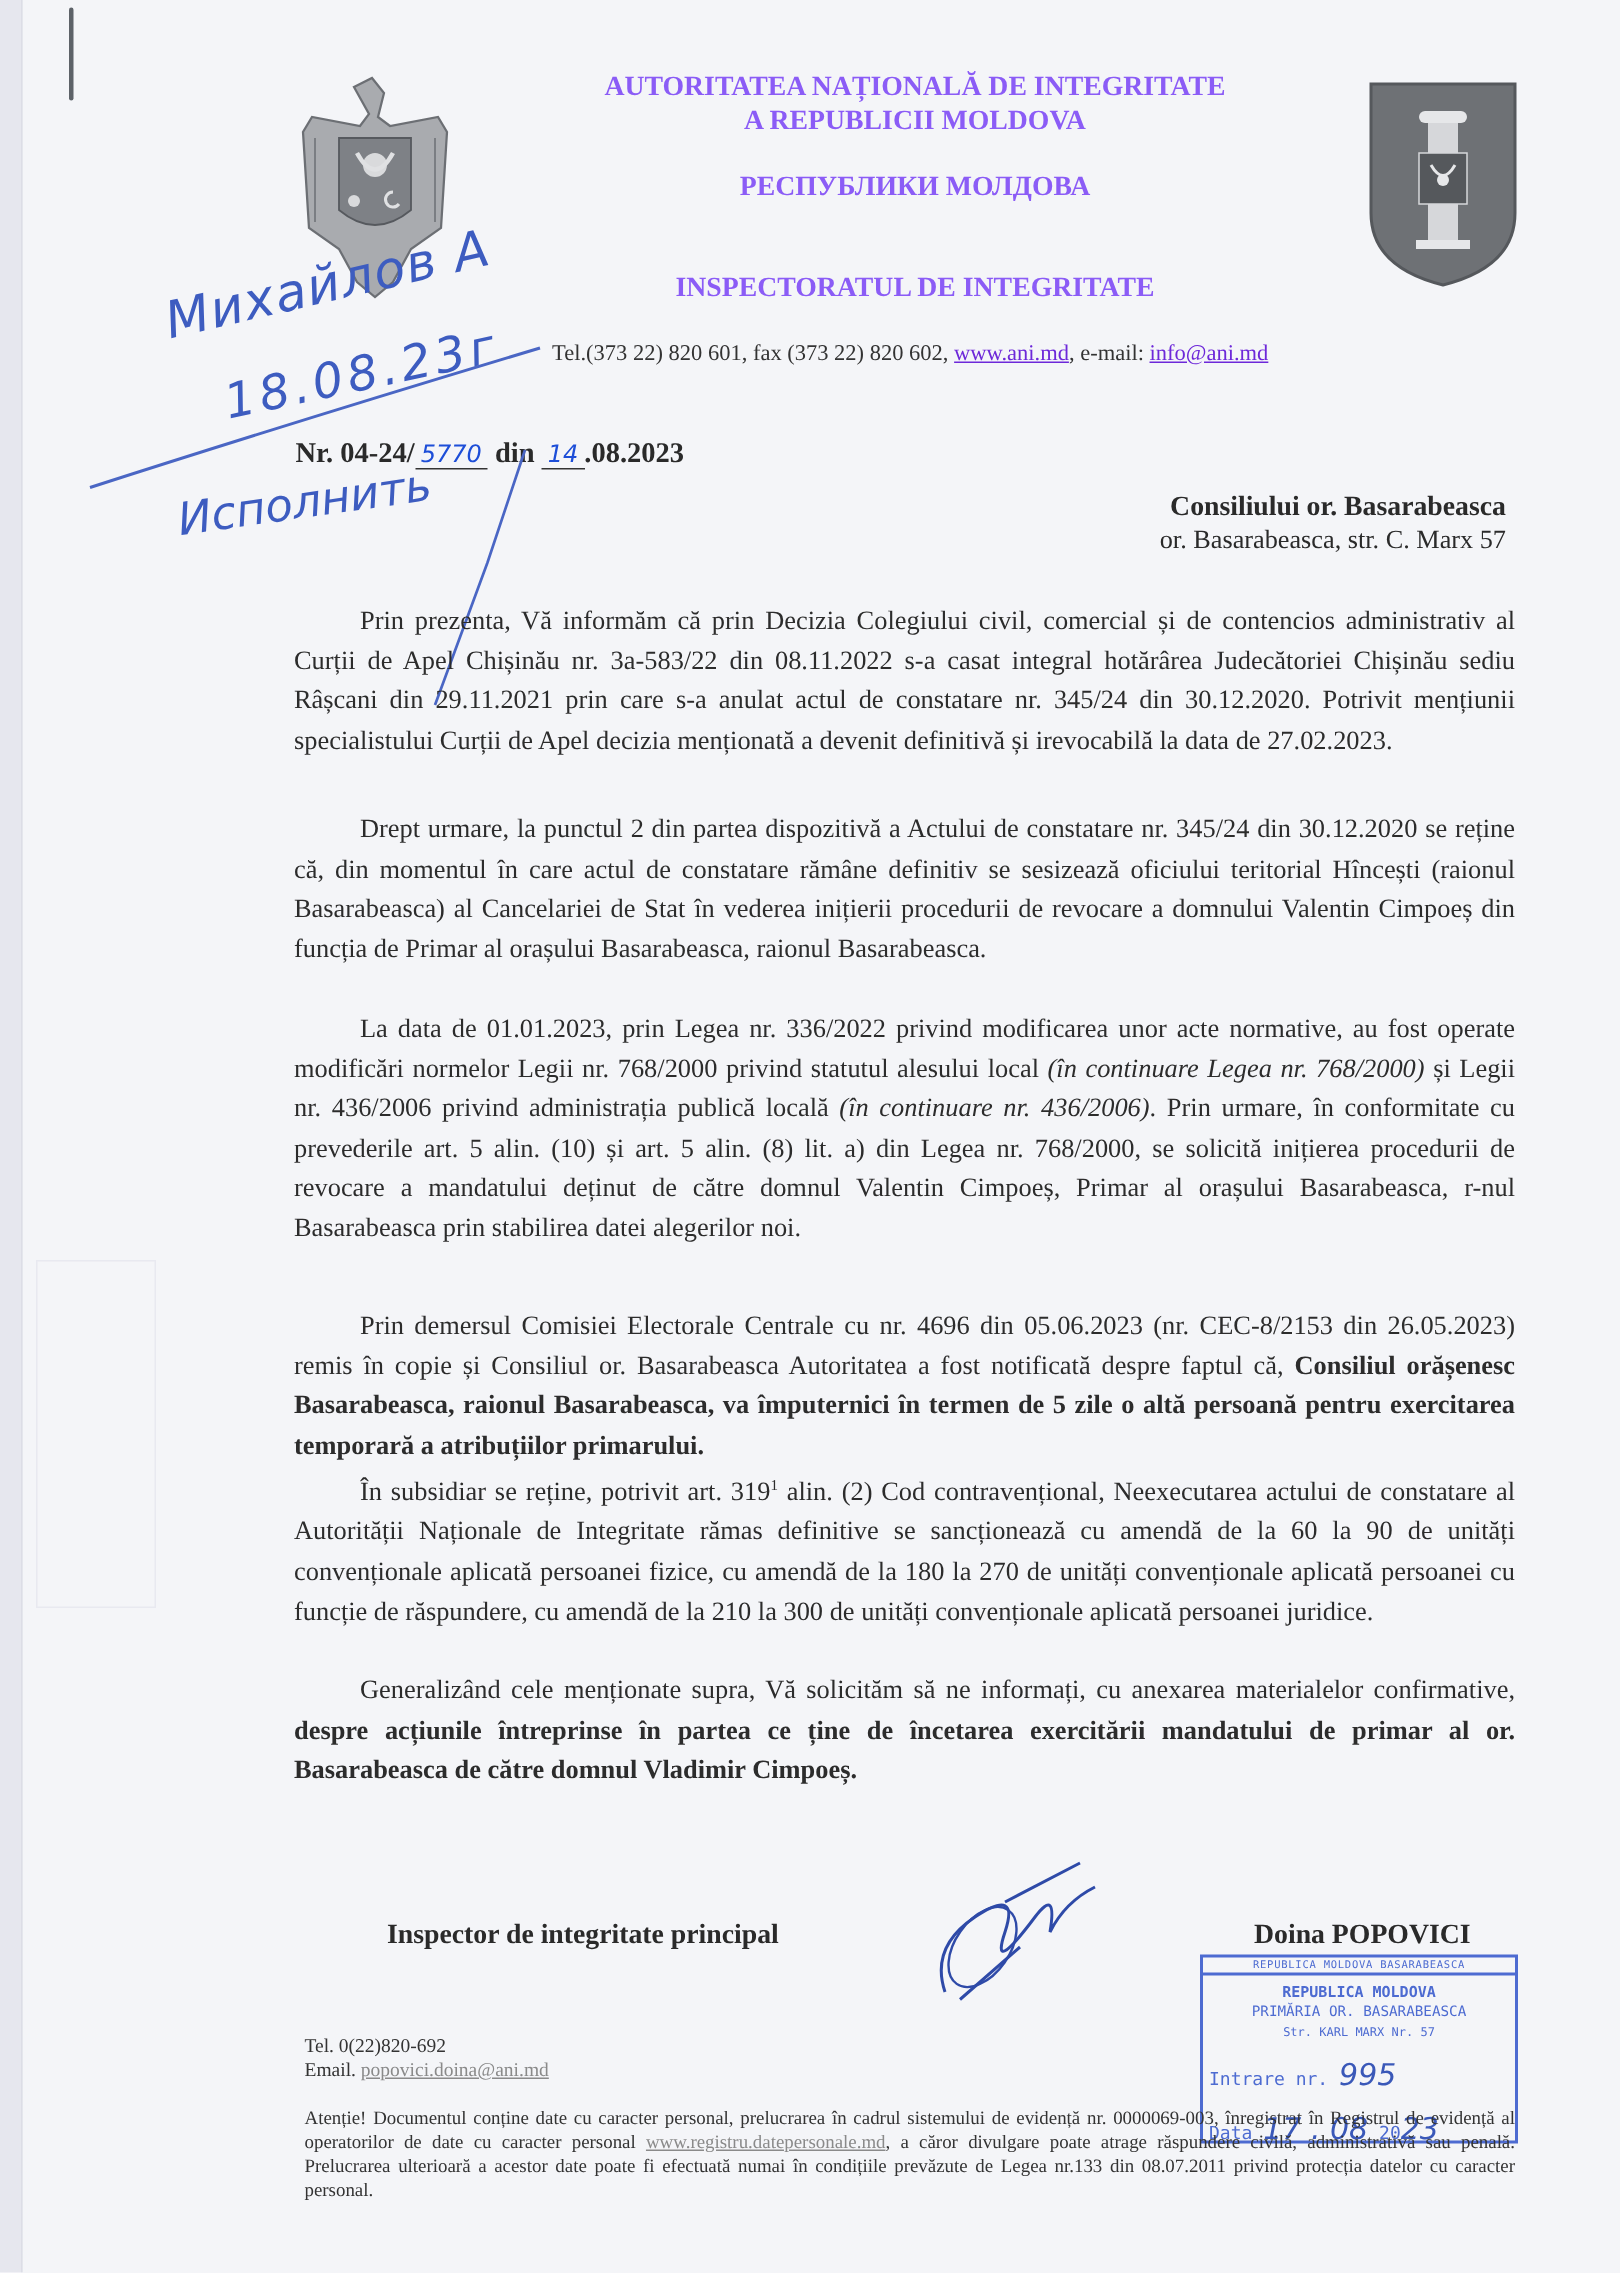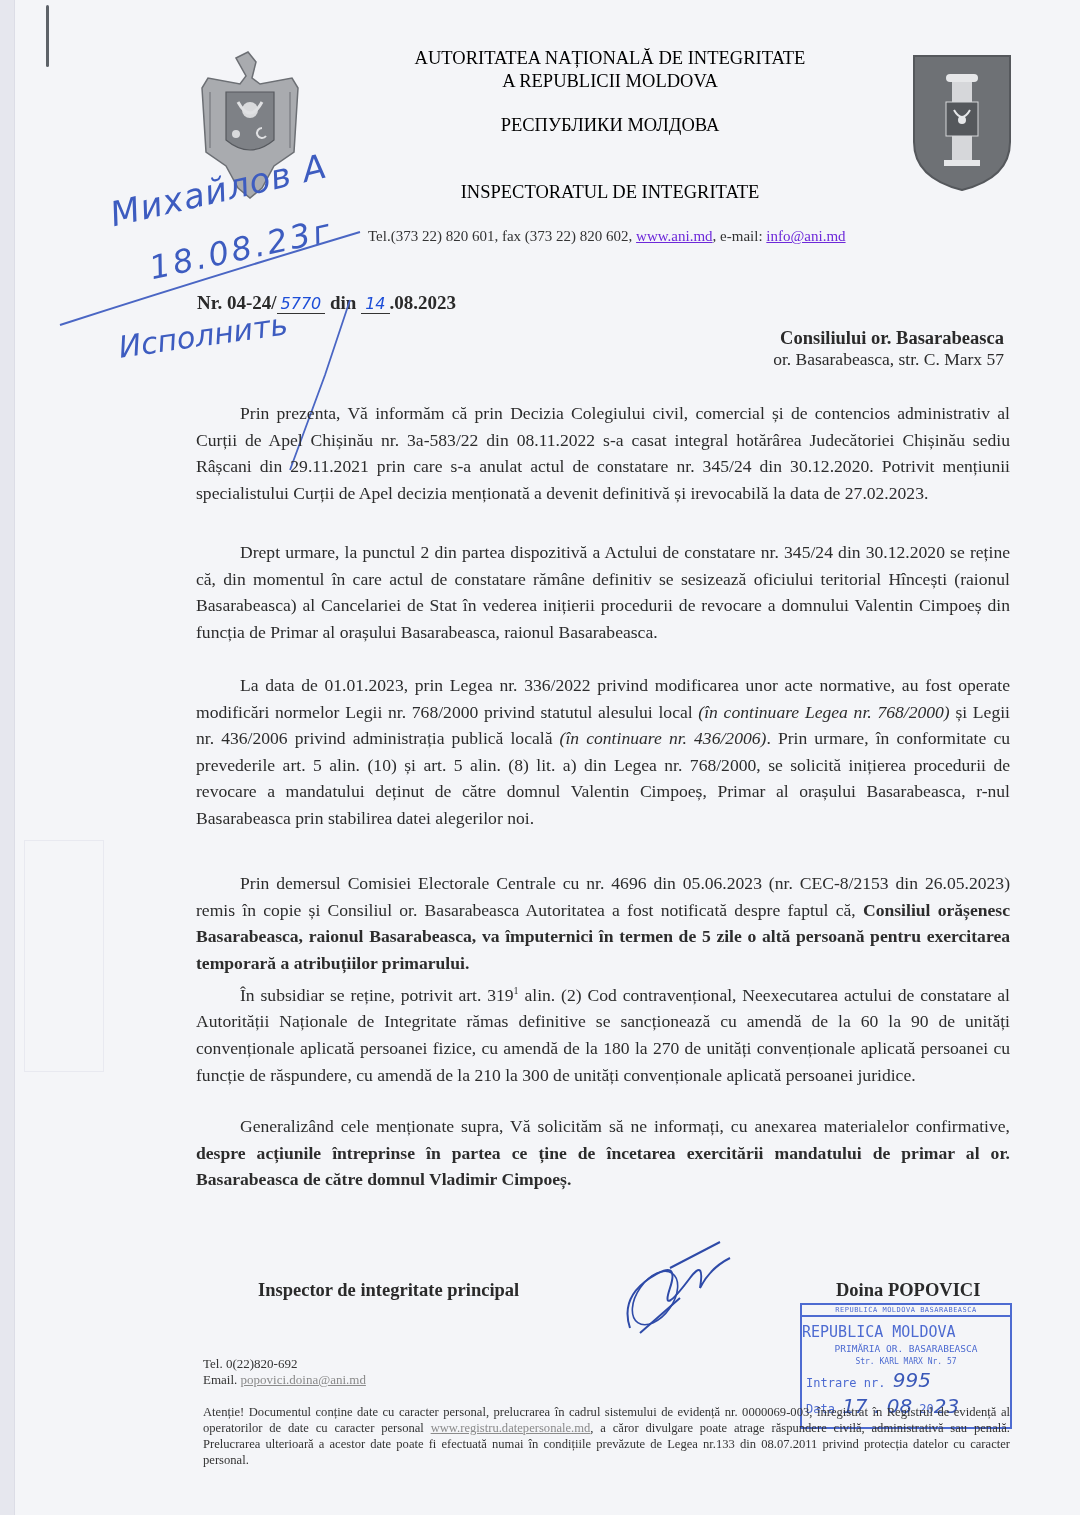--- a/index.html
+++ b/index.html
@@ -8,21 +8,21 @@
     background:#f4f5f8;
     font-family:"Liberation Serif", serif; color:#2a2a2a;
   }
   .page-edge { position:absolute; left:0; top:0; width:14px; height:1515px; background:#e6e7ee; border-right:1px solid #dcdde6; }
   .staple { position:absolute; left:46px; top:5px; width:3px; height:62px; background:#5d6268; border-radius:2px; }
   .faint-stamp { position:absolute; left:24px; top:840px; width:78px; height:230px; border:1px solid #e2e4ec; opacity:.7; }
 
   .coat-left { position:absolute; left:196px; top:48px; width:108px; height:152px; }
   .coat-right { position:absolute; left:910px; top:52px; width:104px; height:140px; }
 
-  .hdr { position:absolute; left:300px; width:620px; text-align:center; font-weight:normal; color:#000000; }
+  .hdr { position:absolute; left:300px; width:620px; text-align:center; font-weight:bold; color:#8b5cf6; }
   .hdr1 { top:47px; font-size:18.5px; line-height:23px; }
   .hdr2 { top:114px; font-size:18.5px; line-height:23px; }
   .hdr3 { top:182px; font-size:18.5px; }
 
   .addr { position:absolute; left:368px; top:226px; font-size:15px; line-height:21px; color:#333; }
   .addr a { color:#6d28d9; text-decoration:underline; }
 
   .reg { position:absolute; left:197px; top:292px; font-size:19px; font-weight:bold; }
   .reg .hw { font-family:"DejaVu Sans", sans-serif; font-weight:normal; font-style:italic; color:#1d4ed8; font-size:16px; border-bottom:1.5px solid #333; padding:0 4px; }
 
@@ -41,24 +41,24 @@
   .signature { position:absolute; left:610px; top:1238px; width:150px; height:100px; }
 
   .contact { position:absolute; left:203px; top:1356px; font-size:13px; line-height:16px; color:#333; }
   .contact .link { color:#8a8a8a; text-decoration:underline; }
 
   .notice { position:absolute; left:203px; top:1404px; width:807px; font-size:12.6px; line-height:16px; text-align:justify; color:#333; }
   .notice .link { color:#8a8a8a; text-decoration:underline; }
 
   .stamp { position:absolute; left:800px; top:1303px; width:208px; height:122px; border:2px solid #4d6bd1; color:#4d6bd1; font-family:"DejaVu Sans Mono", monospace; }
   .stamp .st0 { font-size:7px; text-align:center; border-bottom:2px solid #4d6bd1; padding:1px 0; letter-spacing:.5px; }
-  .stamp .st1 { font-size:15px; text-align:left; margin-top:6px; }
+  .stamp .st1 { font-size:10px; text-align:center; margin-top:6px;font-weight:bold; }
   .stamp .st2 { font-size:9.5px; text-align:center; margin-top:2px; }
   .stamp .st3 { font-size:8px; text-align:center; margin-top:3px; }
-  .stamp .row { font-size:12px; margin-left:4px; margin-top:2px; }
+  .stamp .row { font-size:12px; margin-left:4px; margin-top:12px; }
   .stamp .hw { font-family:"DejaVu Sans", sans-serif; font-style:italic; font-size:20px; color:#3a58b8; }
 
   .hw-note { position:absolute; font-family:"DejaVu Sans", sans-serif; font-style:italic; color:#3d5cc0; }
   .hw1 { left:108px; top:170px; font-size:34px; transform:rotate(-13deg); letter-spacing:1px; }
   .hw2 { left:148px; top:230px; font-size:32px; transform:rotate(-12deg); letter-spacing:3px; }
   .hw3 { left:118px; top:318px; font-size:30px; transform:rotate(-8deg); }
   .hw-lines { position:absolute; left:0; top:0; width:1080px; height:520px; pointer-events:none; }
 </style>
 </head>
 <body>

